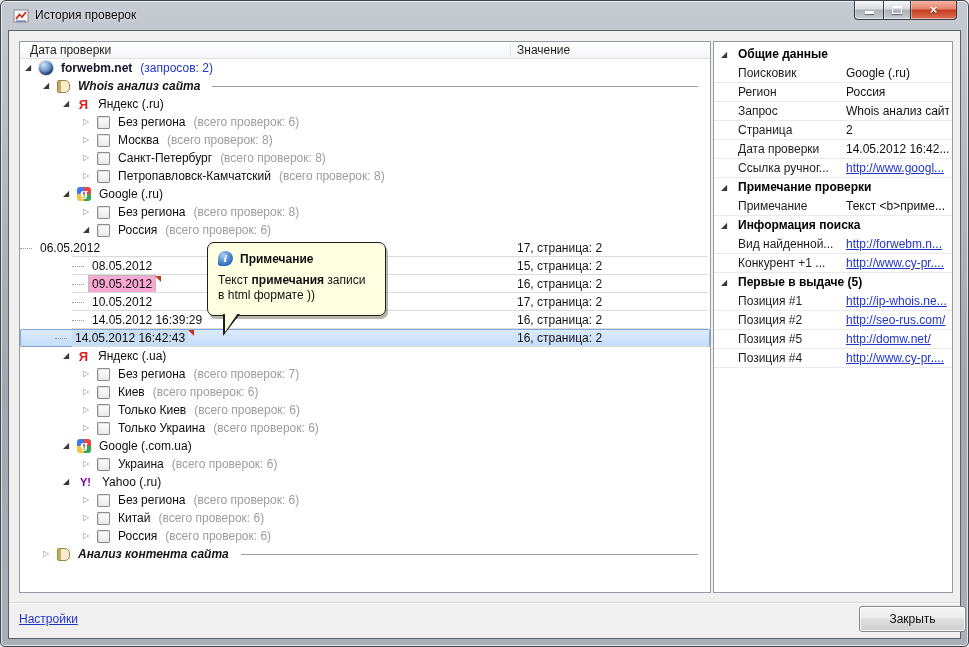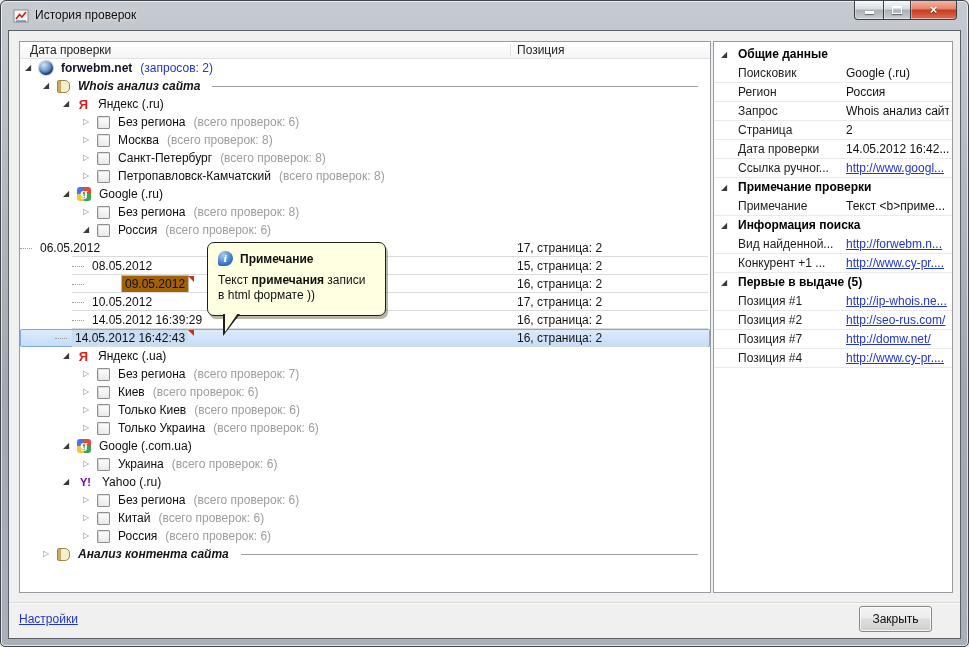--- a/index.html
+++ b/index.html
@@ -57,21 +57,21 @@
   .ic-google{width:14px;height:14px;border-radius:3px;color:#fff;text-align:center;
     font-family:"DejaVu Serif",serif;font-weight:bold;font-size:11px;line-height:13px;
     background-image:linear-gradient(#4478f0,#4478f0),linear-gradient(#e8493c,#e8493c),linear-gradient(#f5c242,#f5c242),linear-gradient(#38a457,#38a457);
     background-size:51% 51%;background-position:0 0,100% 0,0 100%,100% 100%;background-repeat:no-repeat;}
   .ic-yahoo{width:17px;color:#7b0099;font-weight:bold;font-size:11px;line-height:15px;text-align:center;}
   .ic-checkbox{width:13px;height:13px;background:linear-gradient(#ffffff,#e9e9e9);
     border:1px solid #8e8f8f;border-radius:1px;box-shadow:inset 1px 1px 1px rgba(0,0,0,.13);}
   .lbl{position:relative;white-space:nowrap;color:#0e0e0e;padding:1px 3px;line-height:14px;}
   .lbl.site{font-weight:bold;color:#121228;}
   .lbl.group{font-weight:bold;font-style:italic;color:#141418;}
-  .lbl.sel-gray{background:#a16207;box-shadow:0 0 0 1px #c0bdb5;margin-left:33px;}
+  .lbl.sel-gray{background:#f9a8d4;box-shadow:0 0 0 1px #c0bdb5;}
   .row.sel-blue .lbl{background:#c9ddf3;}
   .marker{position:absolute;right:-6px;top:0;width:0;height:0;
     border-top:6px solid #c8321c;border-left:6px solid transparent;}
   .sfx{margin-left:5px;white-space:nowrap;}
   .sfx-blue{color:#2135c8;}
   .sfx-gray{color:#9d9d9d;}
   .dash{flex:1;align-self:center;border-top:1px solid #9f9f9f;height:0;margin:1px 8px 0 9px;}
   .val{position:absolute;left:497px;top:2px;color:#141414;white-space:nowrap;}
 
   
@@ -97,21 +97,21 @@
   .phead{font-weight:bold;color:#000;}
   .ptri{position:absolute;left:7px;top:1px;font-size:8px;color:#3a3a3a;}
   .ptitle{position:absolute;left:24px;white-space:nowrap;}
   .plabel{position:absolute;left:24px;width:106px;color:#1c1c1c;white-space:nowrap;overflow:hidden;}
   .pvalue{position:absolute;left:132px;right:3px;color:#101010;white-space:nowrap;overflow:hidden;}
   a.pvalue.link,.settings{color:#2135c8;text-decoration:underline;}
 
   
   .footer-sep{position:absolute;left:0;right:0;top:571px;border-top:1px solid #d9d9d9;border-bottom:1px solid #fbfbfb;}
   .settings{position:absolute;left:10px;top:581px;}
-  .close-btn{position:absolute;left:850px;top:575px;width:73px;height:26px;
+  .close-btn{position:absolute;left:850px;top:575px;width:107px;height:26px;
     font-family:inherit;font-size:12px;color:#101010;
     background:linear-gradient(#f4f4f4,#ececec 45%,#dedede 50%,#d0d0d0);
     border:1px solid #898989;border-radius:3px;box-shadow:inset 0 0 0 1px rgba(255,255,255,.75);}
 </style>
 </head>
 <body>
 
 <div class="window">
   <div class="titlebar">
     <span class="app-icon">
@@ -133,21 +133,21 @@
           <span class="g-close">×</span>
         </div>
     </div>
   </div>
 
   <div class="dialog">
 
     <div class="tree-panel">
       <div class="cols">
         <span class="col-date">Дата проверки</span>
-        <span class="col-value">Позиция</span>
+        <span class="col-value">Значение</span>
       </div>
       <div id="tree-body">
           <div class="row" style="padding-left: 5px;">
             <span class="exp open">◢</span>
             <span class="ic ic-globe"></span>
             <span class="lbl site">forwebm.net</span>
             <span class="sfx sfx-blue">(запросов: 2)</span>
           </div>
           <div class="row" style="padding-left: 23px;">
             <span class="exp open">◢</span>
@@ -368,21 +368,21 @@
         </div>
         <div class="prow">
           <span class="plabel">Позиция #1</span>
           <a class="pvalue link" href="#">http://ip-whois.ne...</a>
         </div>
         <div class="prow">
           <span class="plabel">Позиция #2</span>
           <a class="pvalue link" href="#">http://seo-rus.com/</a>
         </div>
         <div class="prow">
-          <span class="plabel">Позиция #7</span>
+          <span class="plabel">Позиция #5</span>
           <a class="pvalue link" href="#">http://domw.net/</a>
         </div>
         <div class="prow">
           <span class="plabel">Позиция #4</span>
           <a class="pvalue link" href="#">http://www.cy-pr....</a>
         </div>
       </div>
 
     <div class="footer-sep"></div>
     <a href="#" class="settings">Настройки</a>

